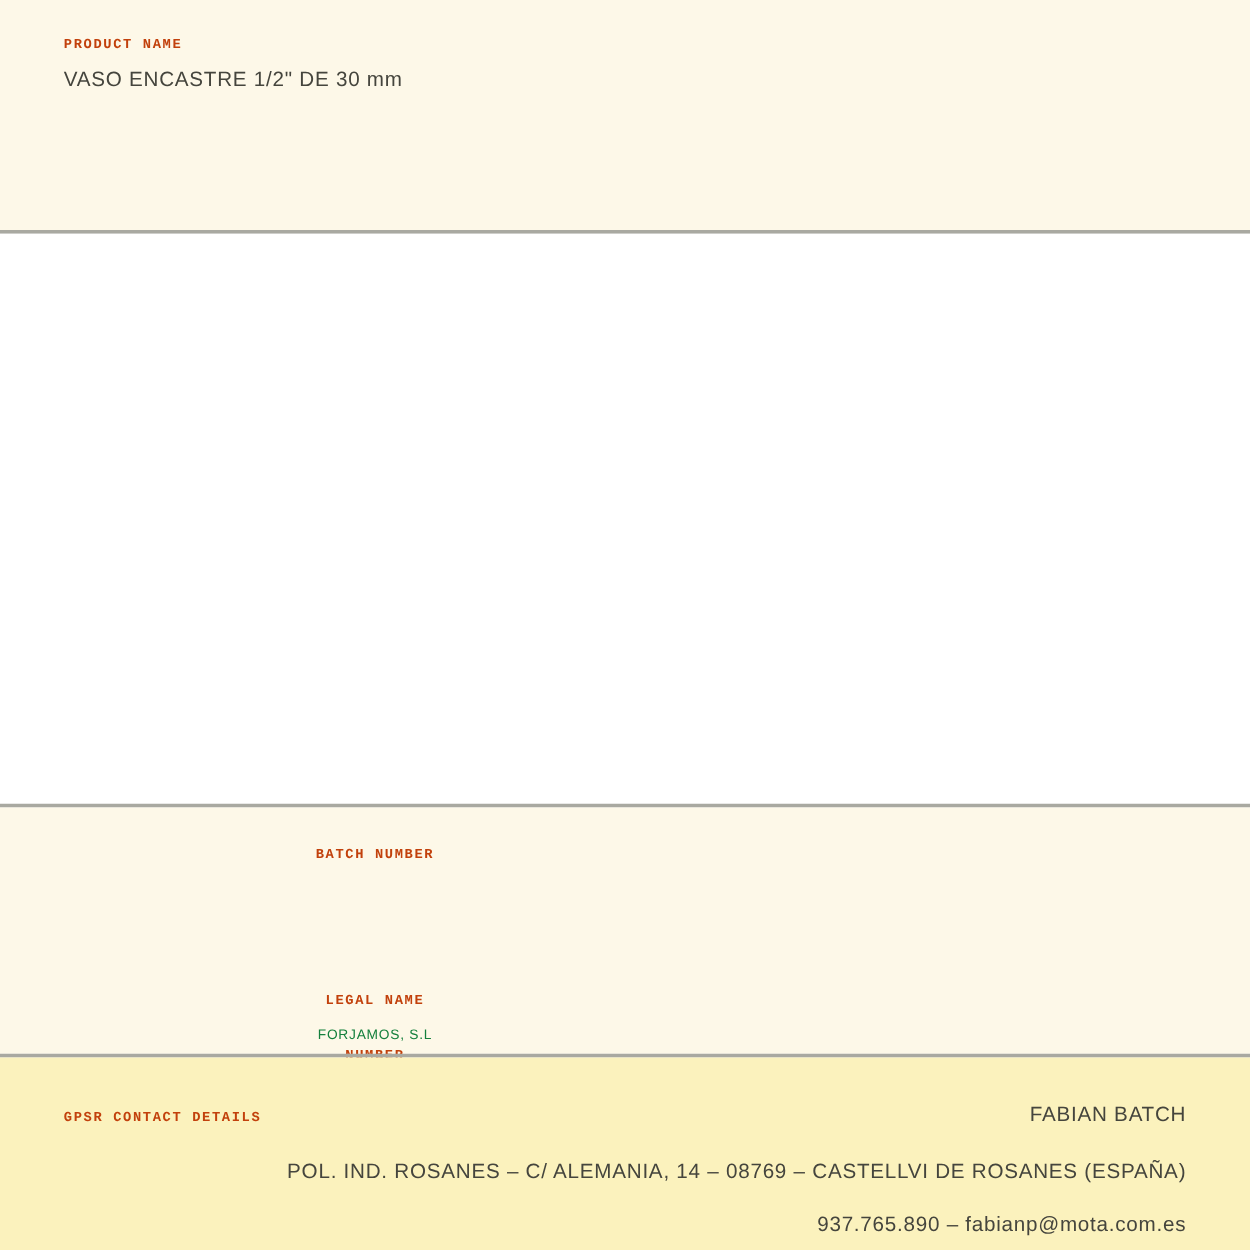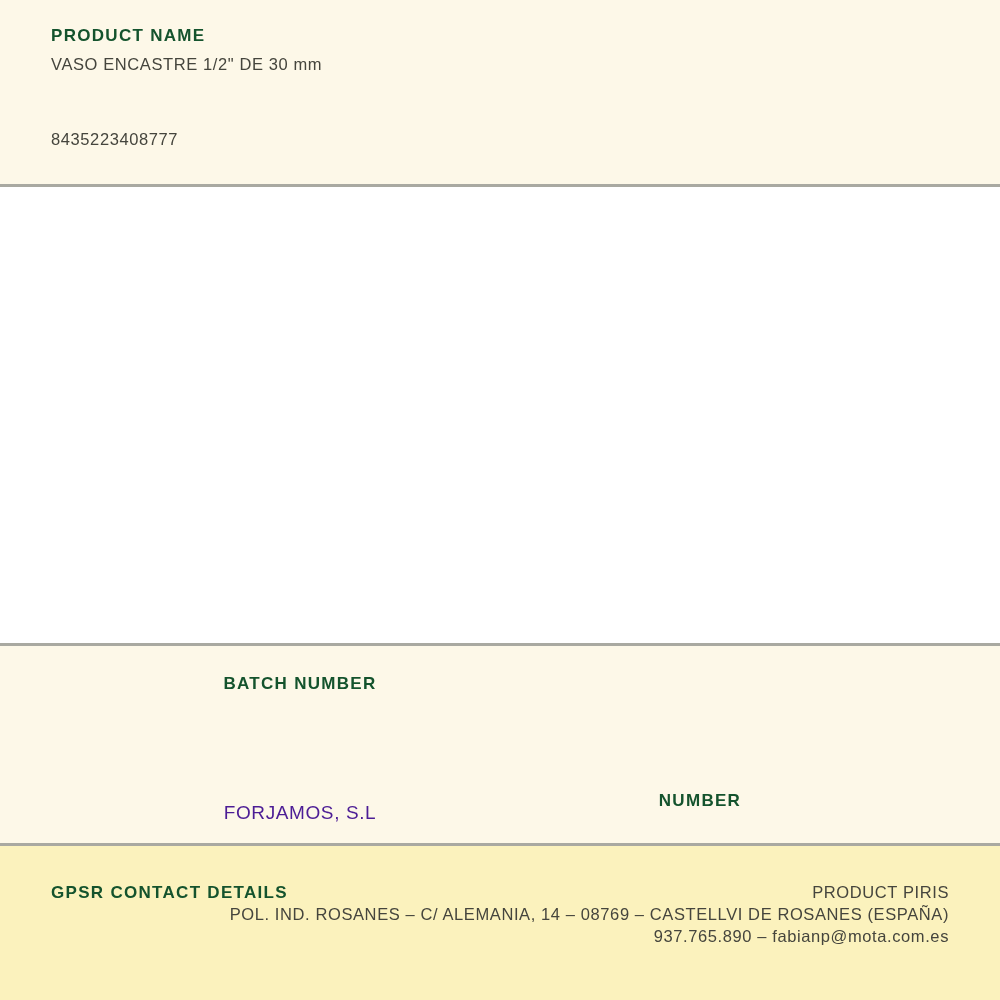--- a/index.html
+++ b/index.html
@@ -27,25 +27,26 @@
   }
   
   .section-top {
     height: 184px;
     flex: 0 0 auto;
     background: #FDF8E8;
     box-sizing: border-box;
     padding: 28px 51px 0 51px;
   }
   .field-label {
-    font-size: 17px;
+    font-size: 11px;
     font-weight: bold;
     letter-spacing: 1.3px;
-    color: #14532d;
+    color: #c2410c;
     line-height: 16px;
+    font-family: Liberation Mono, monospace;
   }
   .field-value {
     font-size: 16.5px;
     letter-spacing: 0.6px;
     color: #45453D;
     line-height: 17px;
     margin-top: 12px;
   }
   .field-gap {
     height: 46px;
@@ -59,32 +60,33 @@
   
   .section-details {
     height: 197px;
     flex: 0 0 auto;
     background: #FDF8E8;
     box-sizing: border-box;
     padding: 30px 100px 0 100px;
   }
   .details-row {
     display: flex;
+    flex-direction: column;
   }
   .details-col {
     width: 50%;
     text-align: center;
   }
   .details-row.second {
     margin-top: 73px;
   }
   .details-value {
-    font-size: 19px;
+    font-size: 11px;
     letter-spacing: 0.6px;
-    color: #4c1d95;
+    color: #15803d;
     line-height: 17px;
     margin-top: 11px;
     min-height: 17px;
   }
   
   .section-contact {
     flex: 1 1 auto;
     background: #FBF2BD;
     box-sizing: border-box;
     padding: 38px 51px 0 51px;
@@ -95,66 +97,66 @@
   .contact-line1 {
     display: flex;
     justify-content: space-between;
     align-items: baseline;
     line-height: 17px;
     text-align: center;
   }
   .contact-line {
     text-align: right;
     line-height: 17px;
-    margin-top: 5px;
+    margin-top: 26px;
   }
 </style>
 </head>
 <body>
 
 <div class="page">
 
   <div class="section-top">
     <div class="field">
       <div class="field-label">PRODUCT NAME</div>
       <div class="field-value">VASO ENCASTRE 1/2" DE 30 mm</div>
     </div>
     <div class="field-gap"></div>
     <div class="field">
-      <div class="field-value">8435223408777</div>
     </div>
   </div>
 
   <div class="divider"></div>
 
   <div class="section-image"></div>
 
   <div class="divider"></div>
 
   <div class="section-details">
     <div class="details-row">
       <div class="details-col">
         <div class="field-label">BATCH NUMBER</div>
         <div class="details-value"></div>
       </div>
     </div>
     <div class="details-row second">
       <div class="details-col">
+        <div class="field-label">LEGAL NAME</div>
         <div class="details-value">FORJAMOS, S.L</div>
       </div>
       <div class="details-col">
         <div class="field-label">NUMBER</div>
       </div>
     </div>
   </div>
 
   <div class="divider"></div>
 
   <div class="section-contact">
     <div class="contact-line1">
       <div class="field-label">GPSR CONTACT DETAILS</div>
-      <div>PRODUCT PIRIS</div>
+      <div>FABIAN BATCH</div>
     </div>
     <div class="contact-line">POL. IND. ROSANES – C/ ALEMANIA, 14 – 08769 – CASTELLVI DE ROSANES (ESPAÑA)</div>
     <div class="contact-line">937.765.890 – fabianp@mota.com.es</div>
   </div>
 
 </div>
 
 </body></html>

